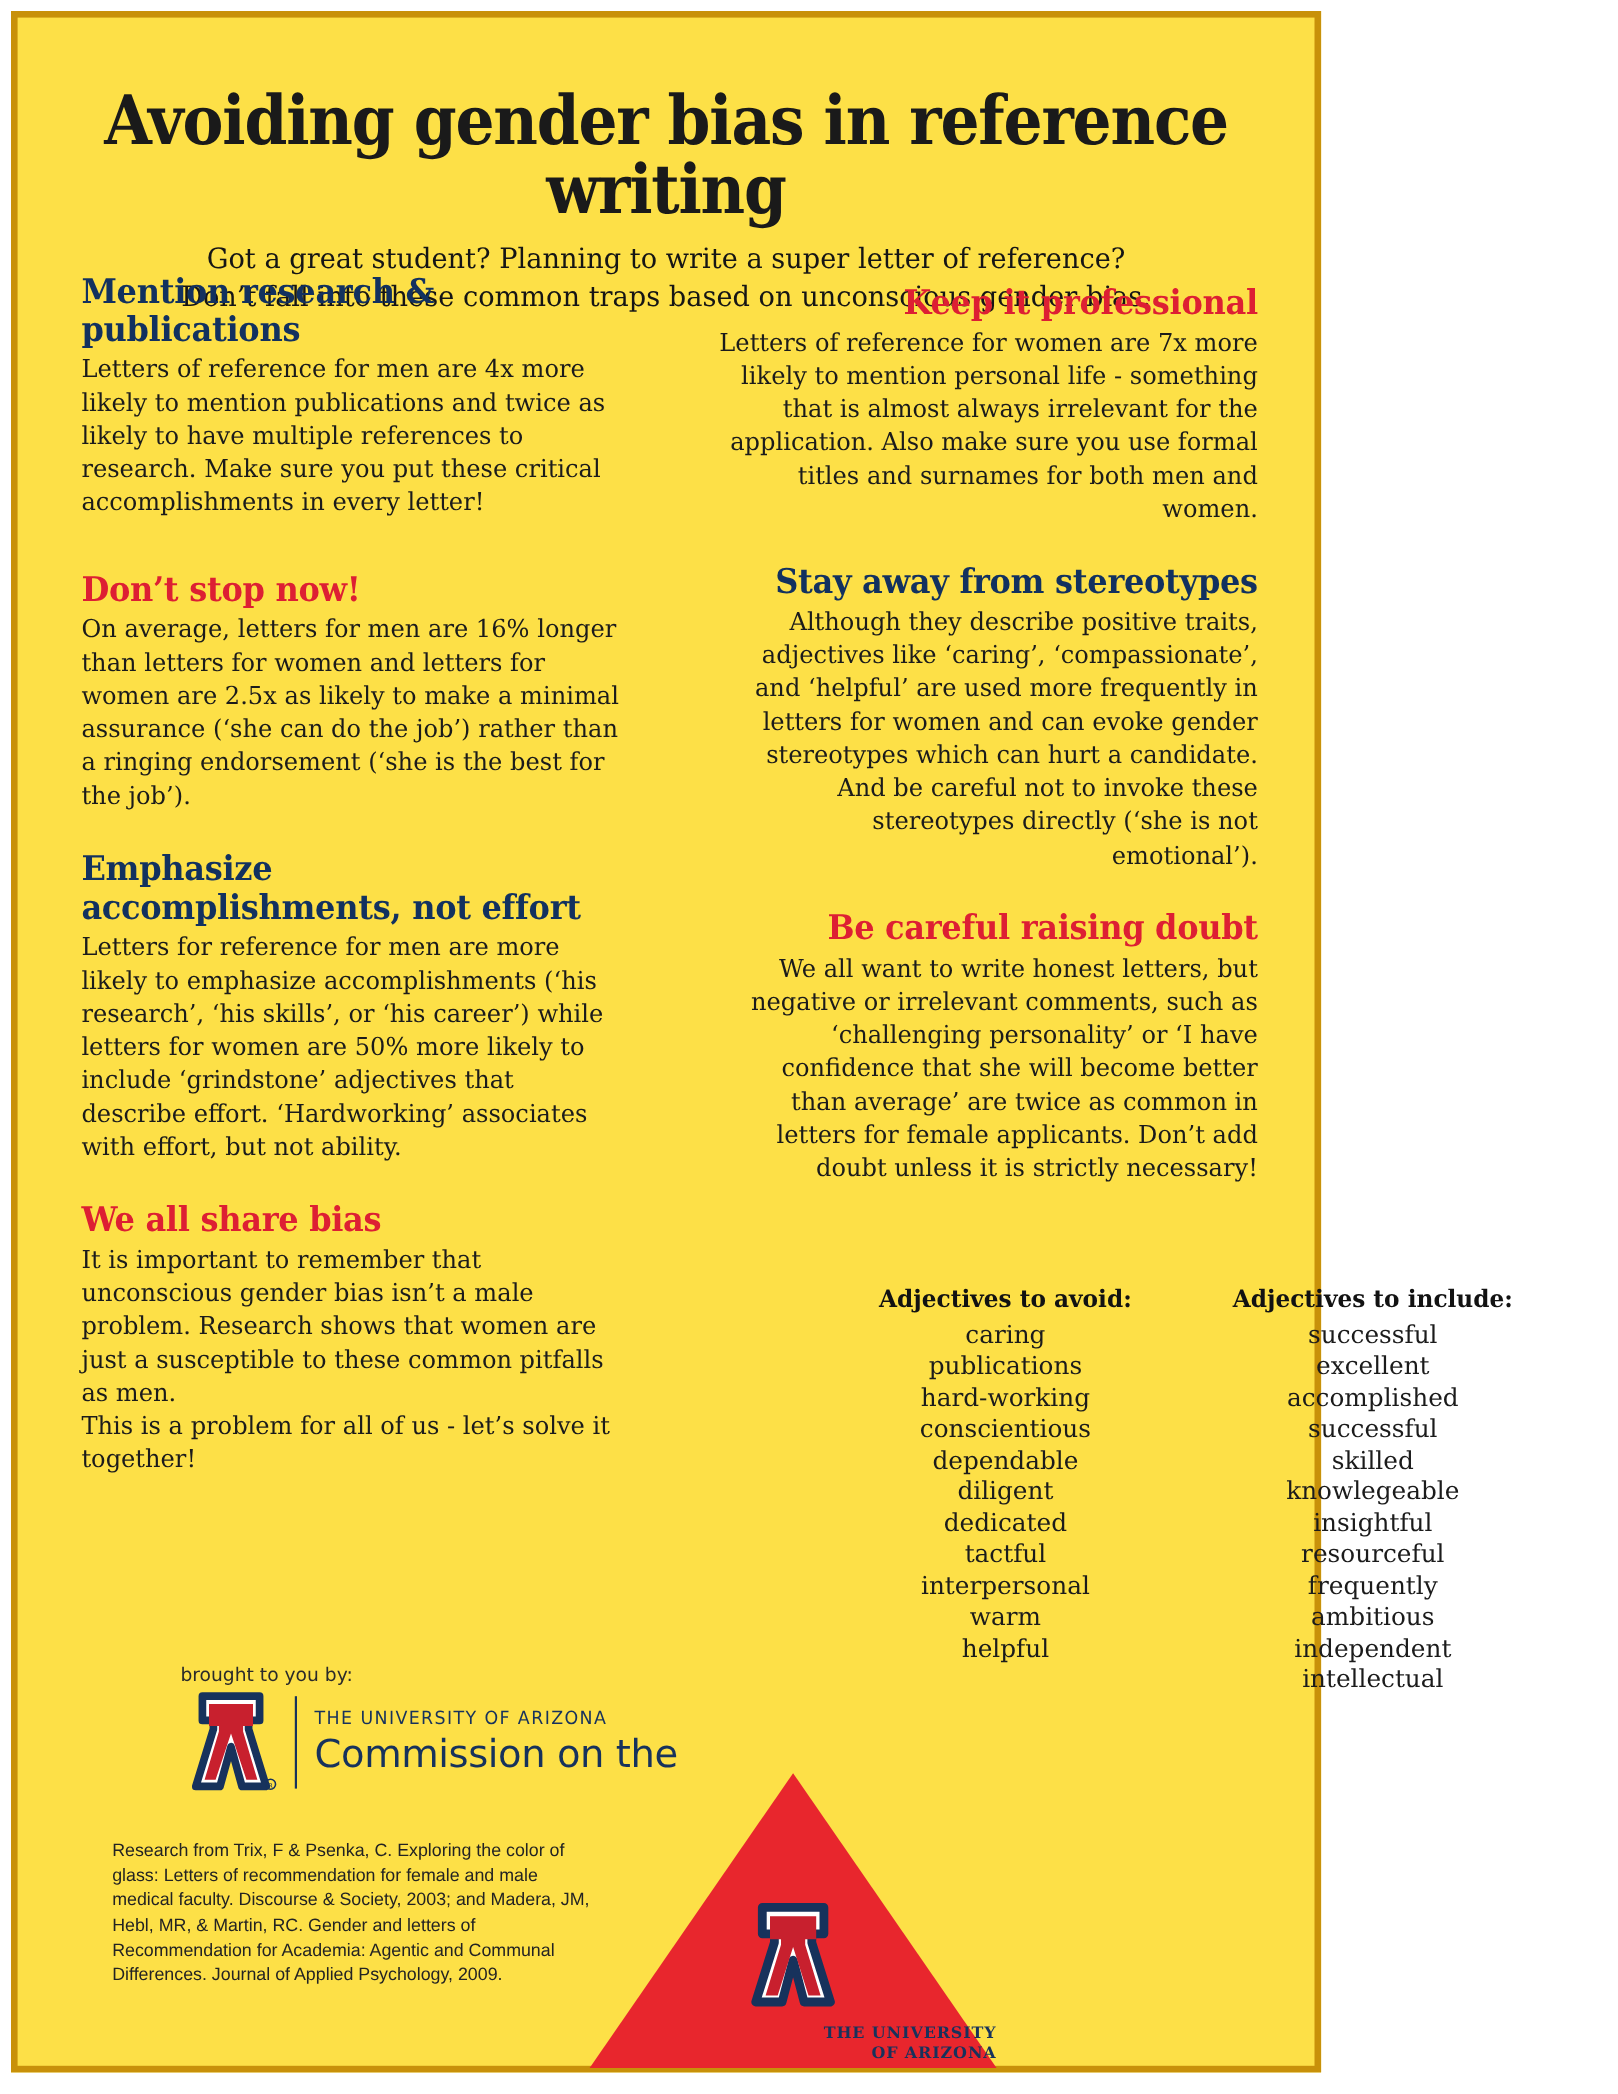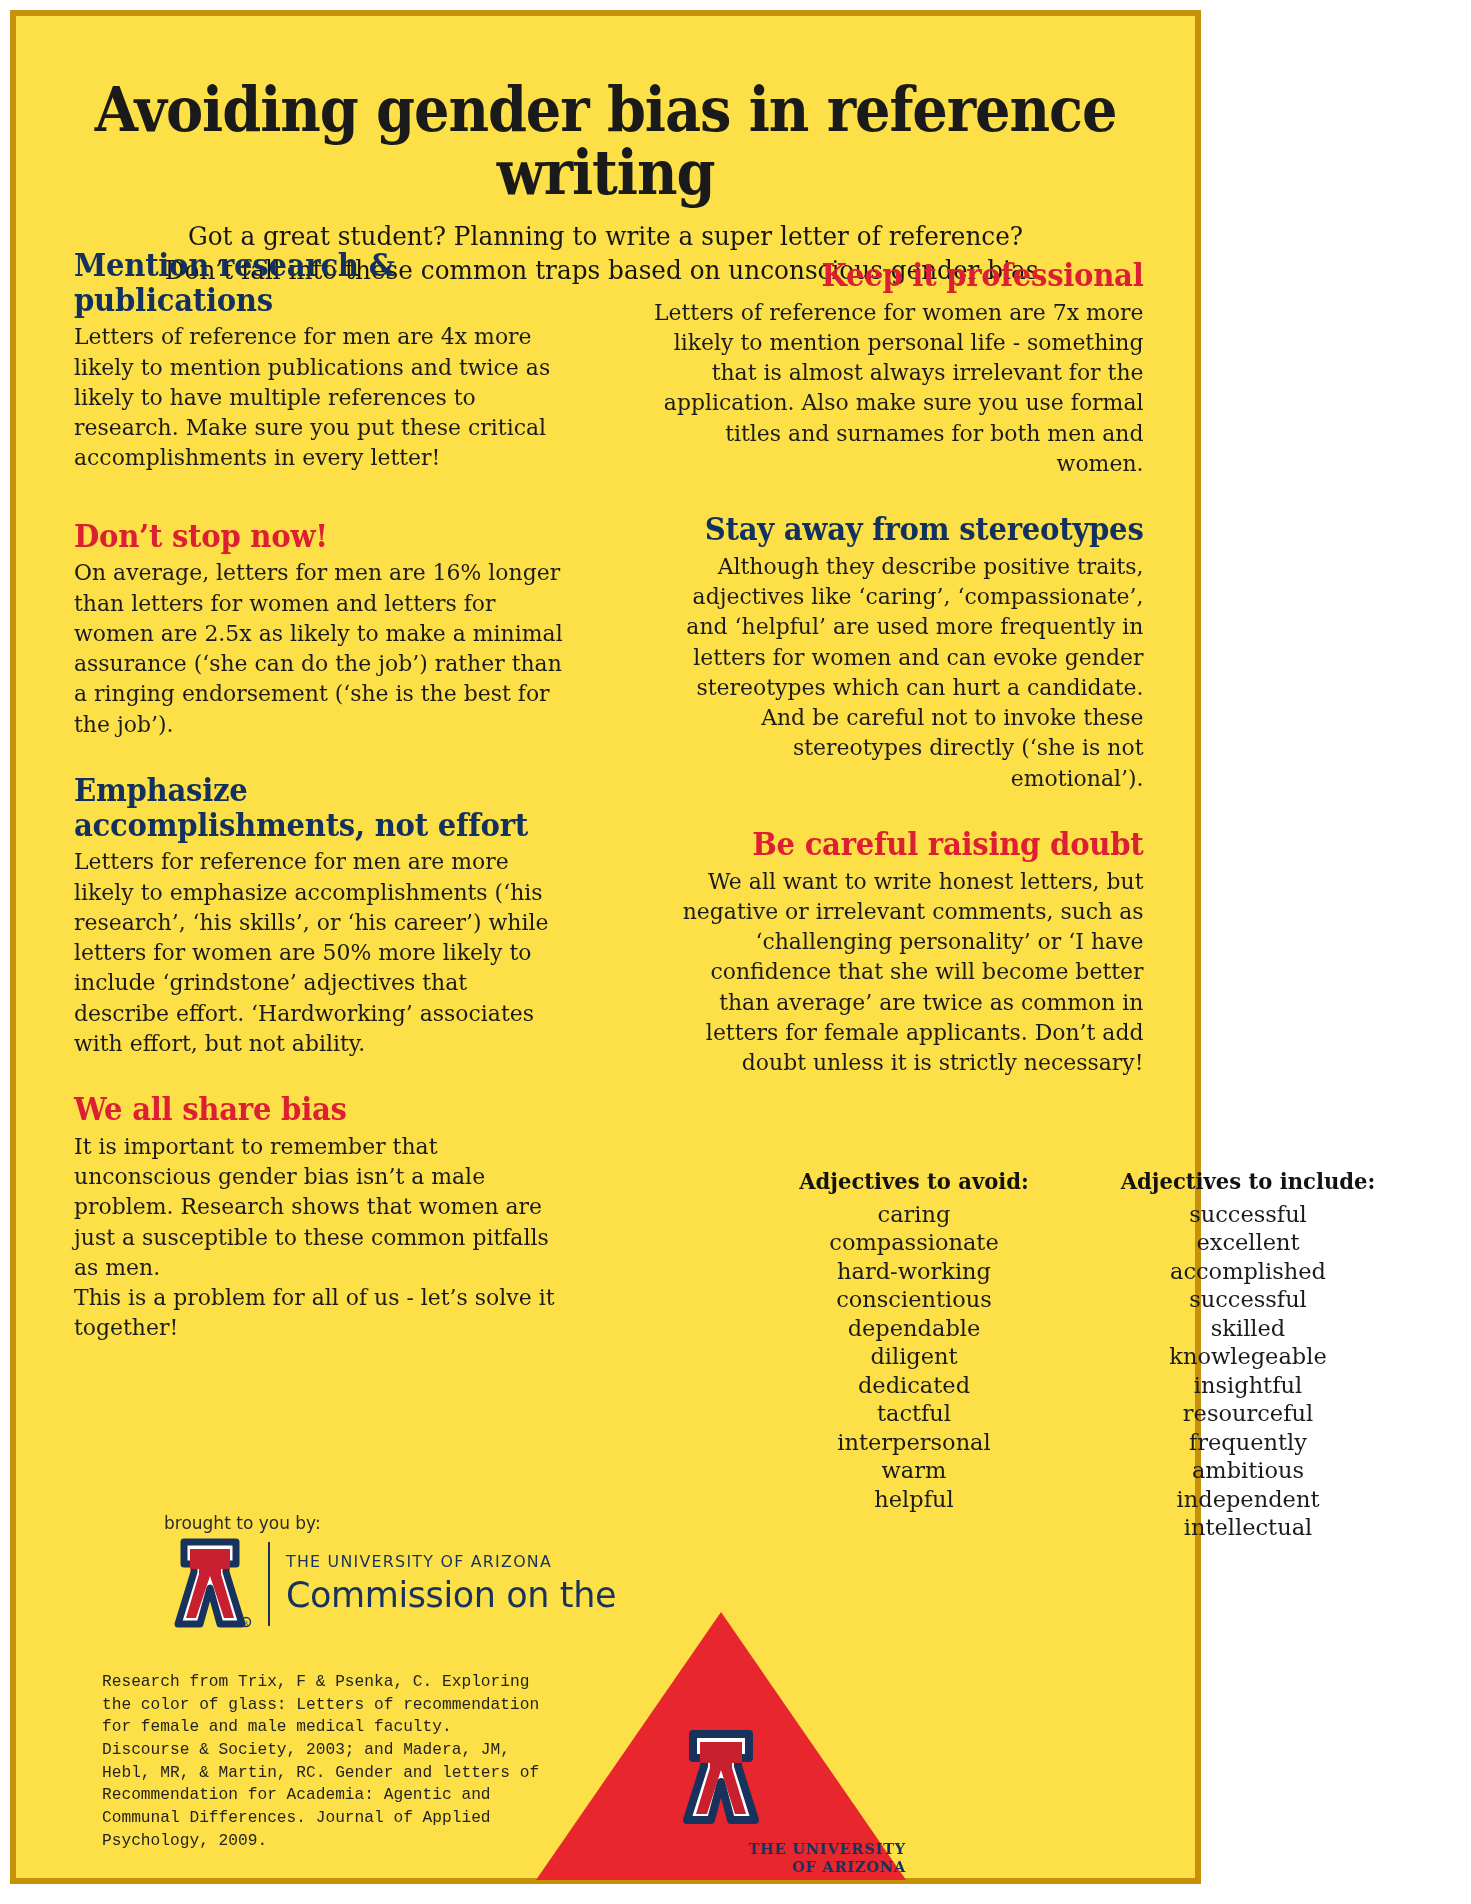--- a/index.html
+++ b/index.html
@@ -149,21 +149,21 @@
     font-size:35px;
     line-height:1.06;
     letter-spacing:-0.4px;
   }
 
   
   .citation{
     position:absolute;
     left:86px;top:1655px;
     width:440px;
-    font-family:Liberation Mono, monospace;
+    font-family:Liberation Sans, sans-serif;
     font-size:16.2px;
     line-height:1.40;
     color:#232323;
   }
 
   
   .tri-logo{
     position:absolute;
     left:520px;top:1596px;
     width:370px;height:270px;
@@ -282,21 +282,21 @@
       </div>
 
     </div>
   </div>
 
   <div class="adj-wrap">
     <div class="adj-col">
       <div class="adj-head">Adjectives to avoid:</div>
       <ul class="adj-list">
         <li>caring</li>
-        <li>compassionate</li>
+        <li>publications</li>
         <li>hard-working</li>
         <li>conscientious</li>
         <li>dependable</li>
         <li>diligent</li>
         <li>dedicated</li>
         <li>tactful</li>
         <li>interpersonal</li>
         <li>warm</li>
         <li>helpful</li>
       </ul>

